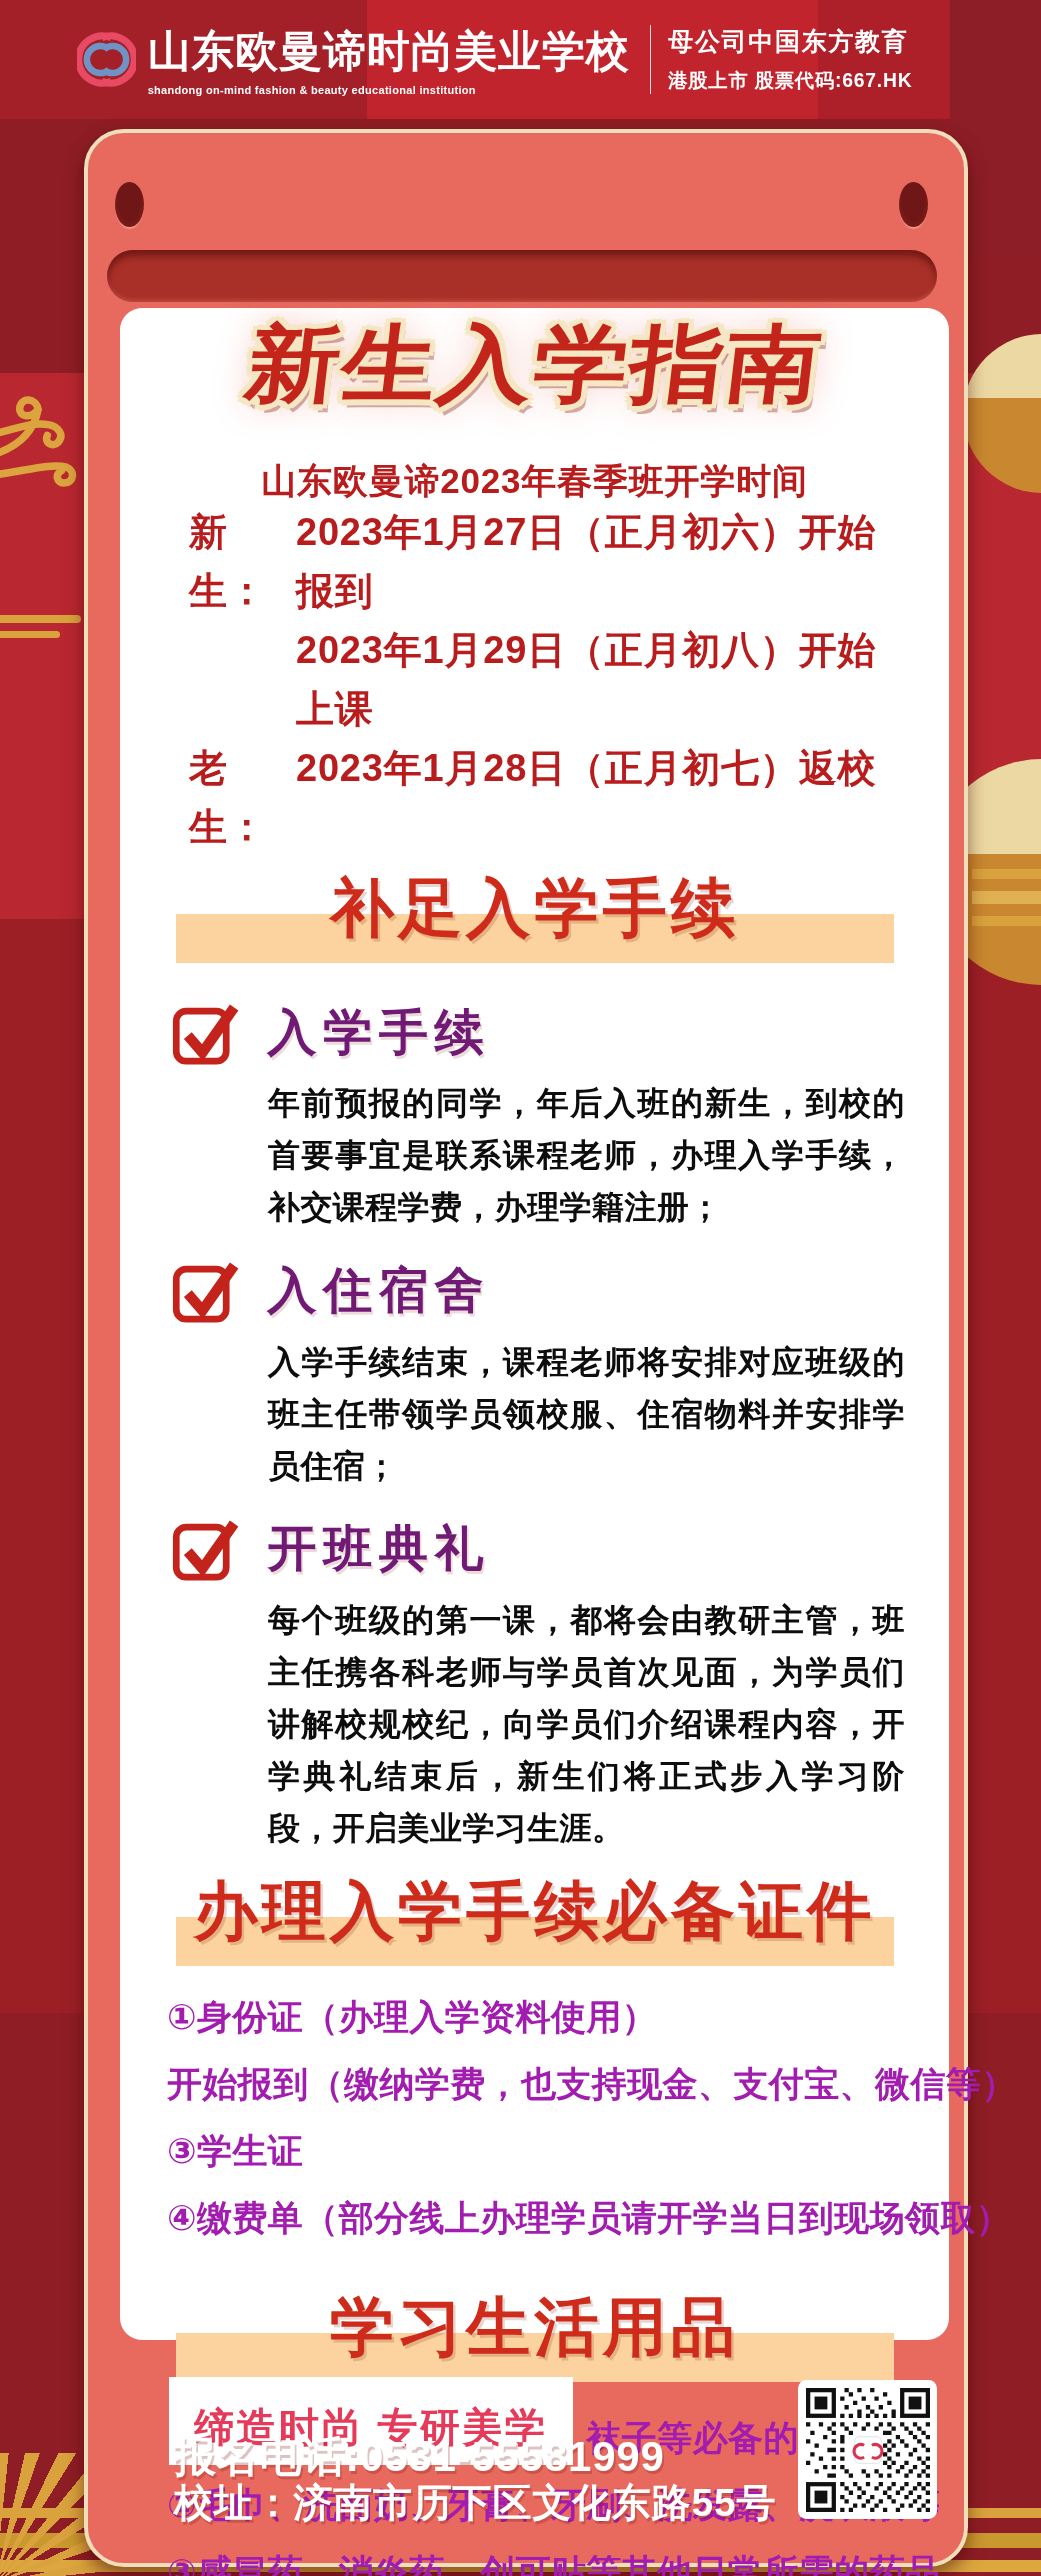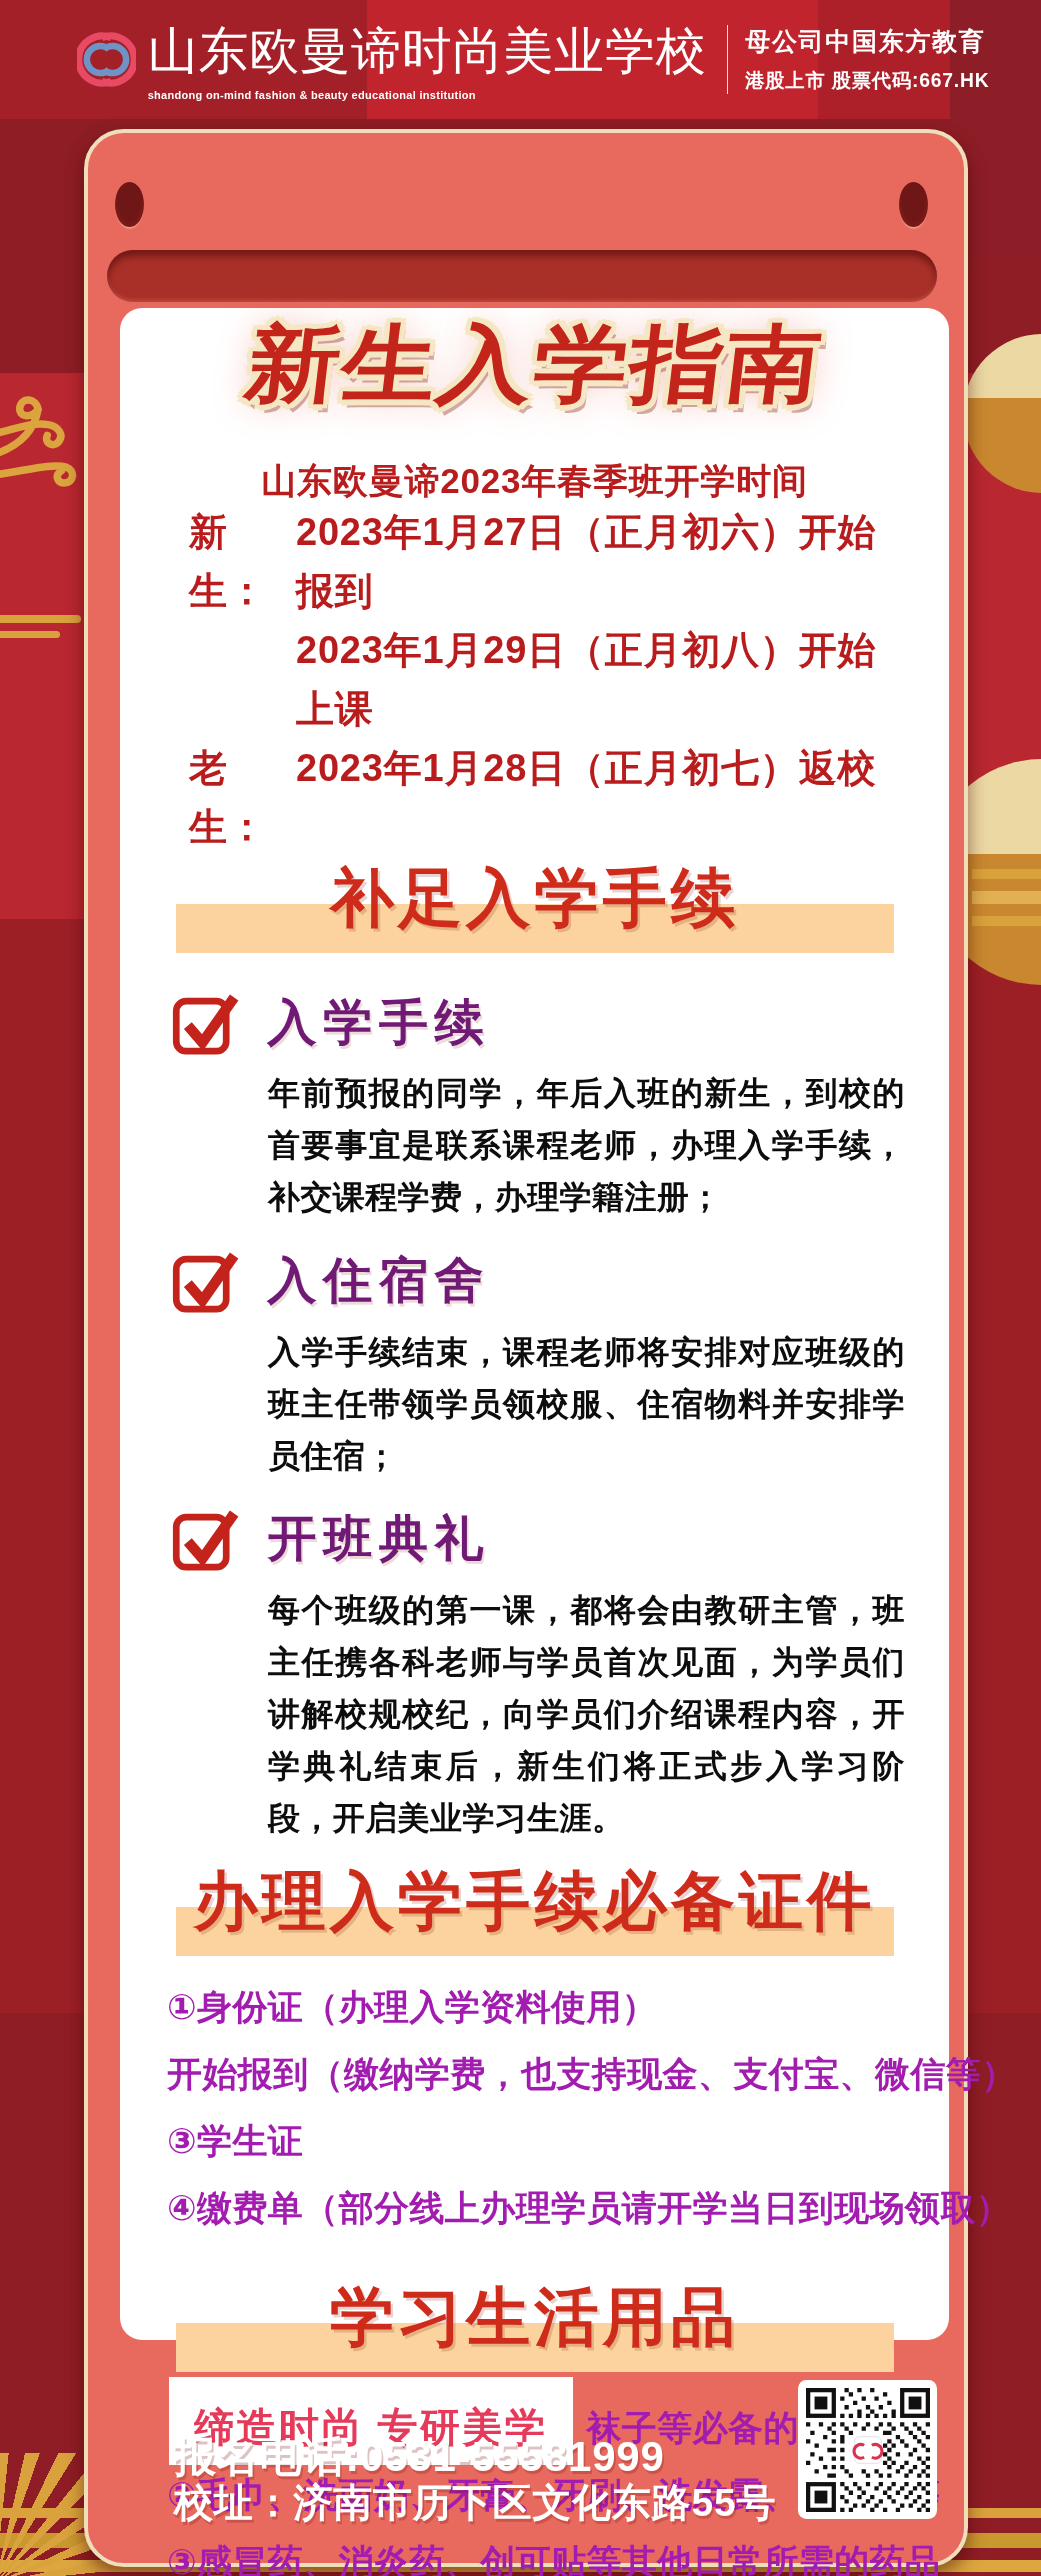--- a/index.html
+++ b/index.html
@@ -19,21 +19,21 @@
 
   
   .hdr { position:absolute; left:0; top:0; width:1042px; height:119px; z-index:1; }
   .hdr-block { position:absolute; top:0; height:119px; }
   .hb1 { left:367px; width:451px; background:#c1242d; }
   .hb2 { left:818px; width:132px; background:#ad202a; }
   .hb3 { left:950px; width:92px; height:260px; background:#8d1d26; }
   .hdr-inner { position:absolute; left:77px; top:0; height:119px; display:flex; align-items:center; z-index:2; }
   .logo-mark { width:59px; height:59px; flex:none; }
   .school-names { margin-left:11.7px; color:#fff; }
-  .school-cn { font-size:50px; font-weight:400; letter-spacing:0.8px; white-space:nowrap; }
+  .school-cn { font-size:43px; font-weight:700; letter-spacing:0.8px; white-space:nowrap; }
   .school-en { font-size:11px; font-weight:700; letter-spacing:0.3px; margin-top:3.4px; white-space:nowrap; }
   .hdr-divider { width:1.7px; height:69px; background:rgba(255,255,255,.85); margin:0 17px 0 20px; }
   .hdr-right { color:#fff; }
   .parent-co { font-size:25px; font-weight:900; letter-spacing:1.7px; }
   .stock { font-size:19.3px; font-weight:700; margin-top:8.4px; letter-spacing:0.8px; }
 
   
   .decor { position:absolute; z-index:1; }
   .cloud1 { left:-11.7px; top:376px; width:96px; height:134px; }
   .gold-line-a { left:0; top:615px; width:81px; height:7.5px; background:#d9a23c; border-radius:0 4.2px 4.2px 0; }
@@ -80,21 +80,21 @@
     transform:scaleX(1.12) skewX(-6deg); transform-origin:center;
     text-shadow:
       -4.2px -4.2px 0 #f6e7c4, 4.2px -4.2px 0 #f6e7c4, -4.2px 4.2px 0 #f6e7c4, 4.2px 4.2px 0 #f6e7c4,
       -5px 0 0 #f6e7c4, 5px 0 0 #f6e7c4, 0 -5px 0 #f6e7c4, 0 5.9px 0 #f6e7c4,
       5px 7.5px 0 rgba(130,25,12,.35), 0 0 34px rgba(225,70,45,.4);
   }
   .schedule { margin:50px auto 0; width:fit-content; color:#b91c1c; }
   .schedule-heading { font-size:35px; font-weight:900; text-align:center; letter-spacing:0.8px; line-height:1.3; }
   .schedule-row { display:flex; font-size:38px; font-weight:900; line-height:1.55; letter-spacing:0.8px; }
   .schedule-label { width:107px; flex:none;margin-left:22px; }
-  .sec-title { position:relative; margin-top:9px; text-align:center; height:89px; }
+  .sec-title { position:relative; margin-top:19px; text-align:center; height:89px; }
   .sec-title .bar { position:absolute; left:50%; transform:translateX(-50%); bottom:1.7px;
     width:718px; height:49px; background:#fcd39e; }
   .sec-title .txt { position:relative; z-index:1; font-size:64px; font-weight:900;
     color:#cf2b1a; letter-spacing:4.2px; line-height:1.0; white-space:nowrap;
     text-shadow:2.5px 3.4px 0 rgba(120,20,10,.18); }
   .sec-title.mt2 { margin-top:25px; }
   .sec-title.mt3 { margin-top:59px; }
 
   .check-item { margin-top:34px; }
   .check-item.ci2 { margin-top:23.5px; }

